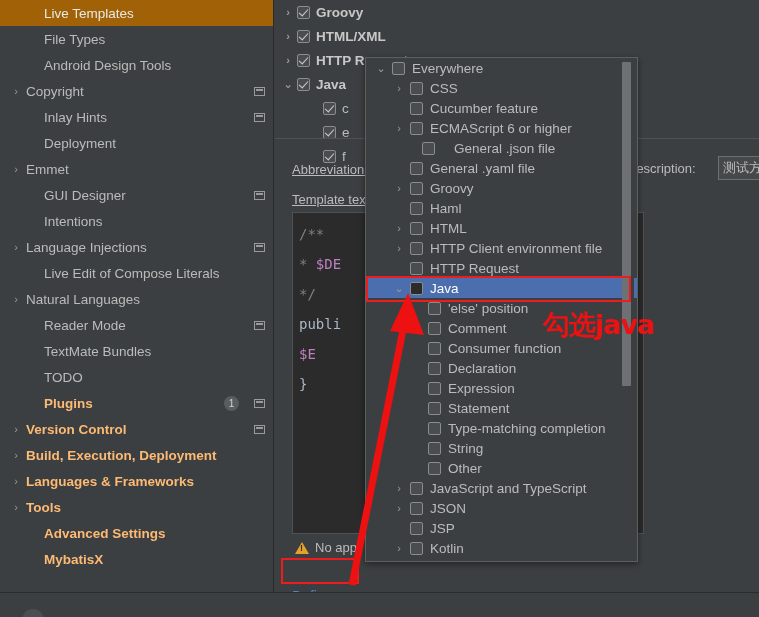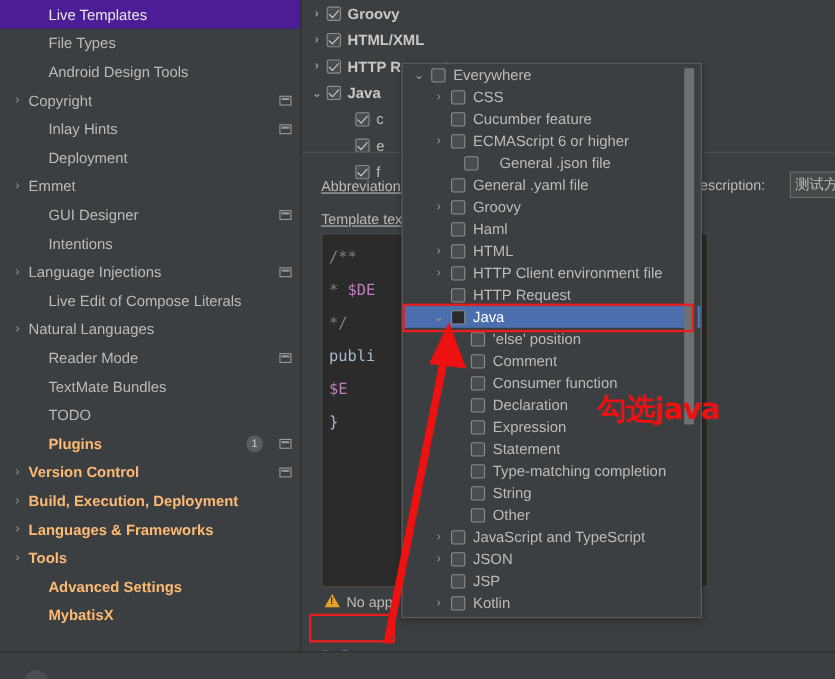--- a/index.html
+++ b/index.html
@@ -27,21 +27,21 @@
   .sb-row {
     position: relative;
     height: 26px;
     display: flex;
     align-items: center;
     padding-left: 8px;
     color: #bbbbbb;
     font-size: 13.5px;
     white-space: nowrap;
   }
-  .sb-row.sel { background: #4c1d95; color: #e8e8e8; }
+  .sb-row.sel { background: #a16207; color: #e8e8e8; }
   .sb-arrow {
     width: 16px;
     display: inline-block;
     text-align: center;
     color: #9a9a9a;
     font-size: 11px;
     flex: 0 0 16px;
   }
   .sb-label { padding-left: 2px; }
   .sb-row.indent1 .sb-label { padding-left: 20px; }
@@ -140,20 +140,21 @@
   }
   .c-gray { color: #808080; }
   .c-var { color: #bf7fbf; }
   .c-txt { color: #a9b7c6; }
 
   
   .warn {
     position: absolute;
     left: 20px; top: 540px;
     display: flex;
+    align-items: center;
     font-size: 13px;
     color: #bbbbbb;
     white-space: nowrap;
   }
   .warn-icon {
     width: 0; height: 0;
     border-left: 7px solid transparent;
     border-right: 7px solid transparent;
     border-bottom: 12px solid #e5a228;
     margin-right: 6px;
@@ -264,21 +265,20 @@
   }
   .cn-note {
     position: absolute;
     left: 543px; top: 307px;
     color: #ee1111;
     font-size: 27px;
     font-weight: bold;
     font-family: "DejaVu Sans", sans-serif;
     white-space: nowrap;
     letter-spacing: -1px;
-    margin-top: 47px;
   }
   .arrow-svg {
     position: absolute;
     left: 330px; top: 285px;
     width: 110px; height: 310px;
     pointer-events: none;
   }
 
   
   .bottombar {

